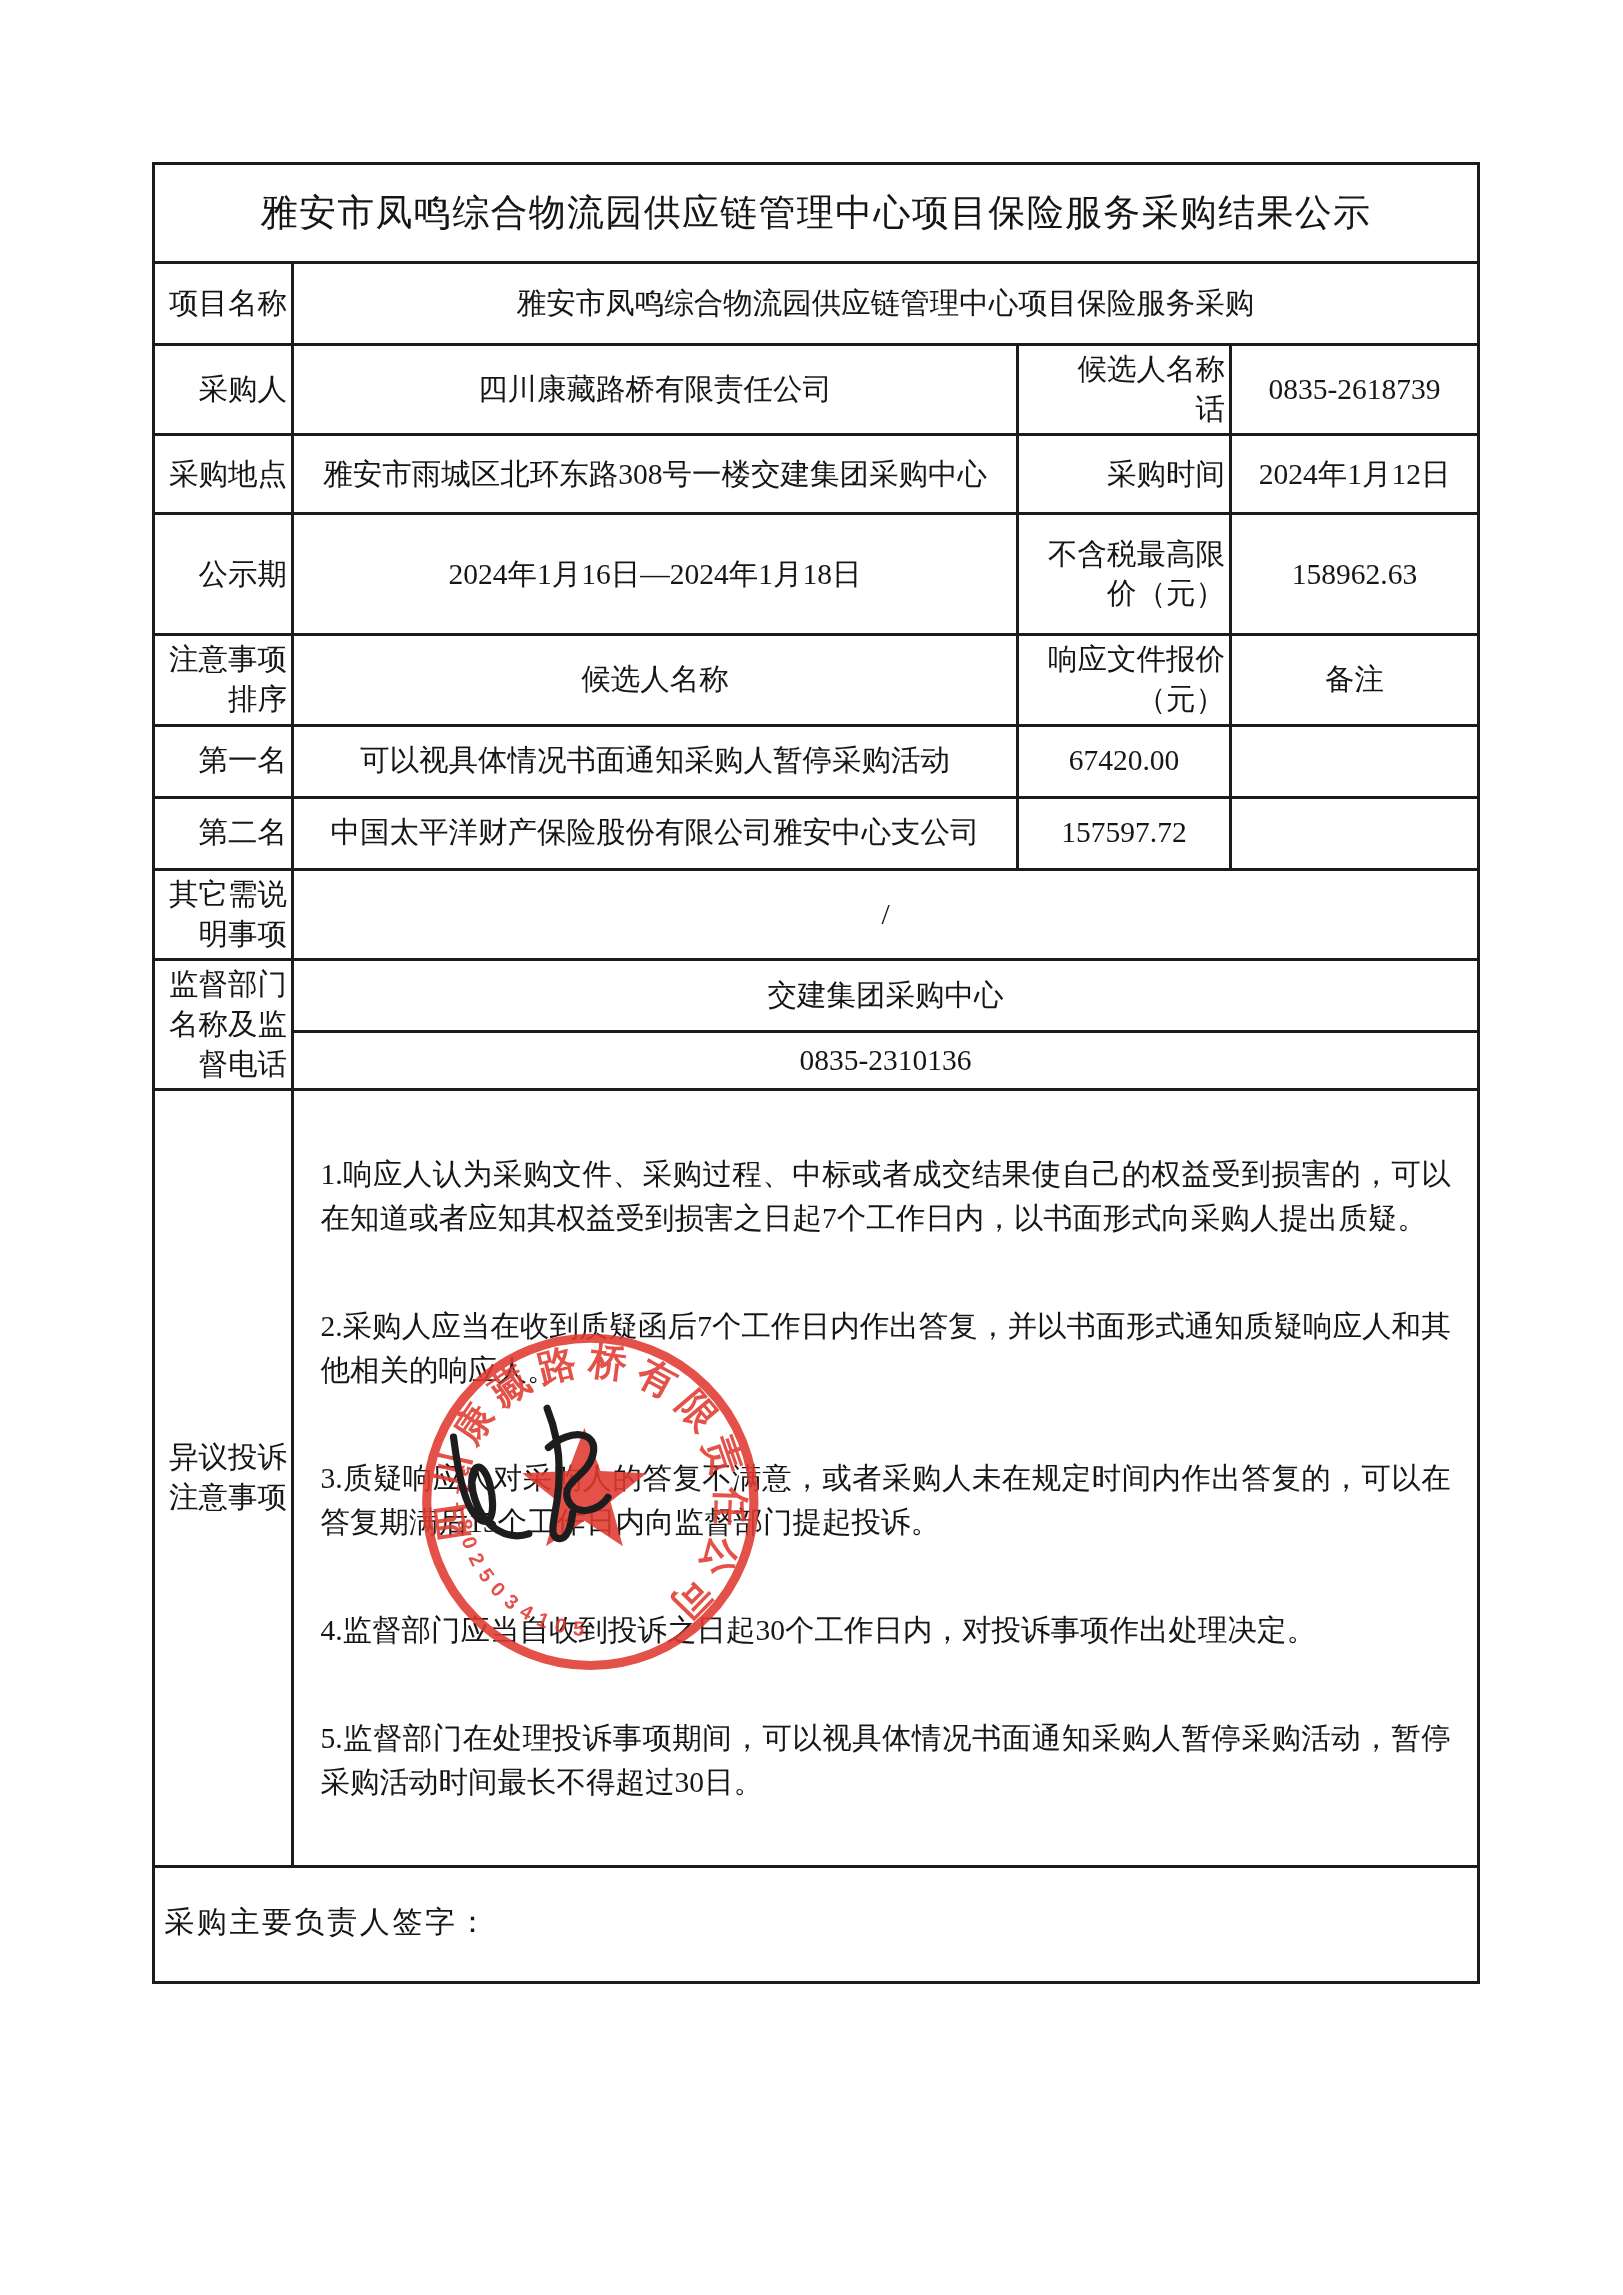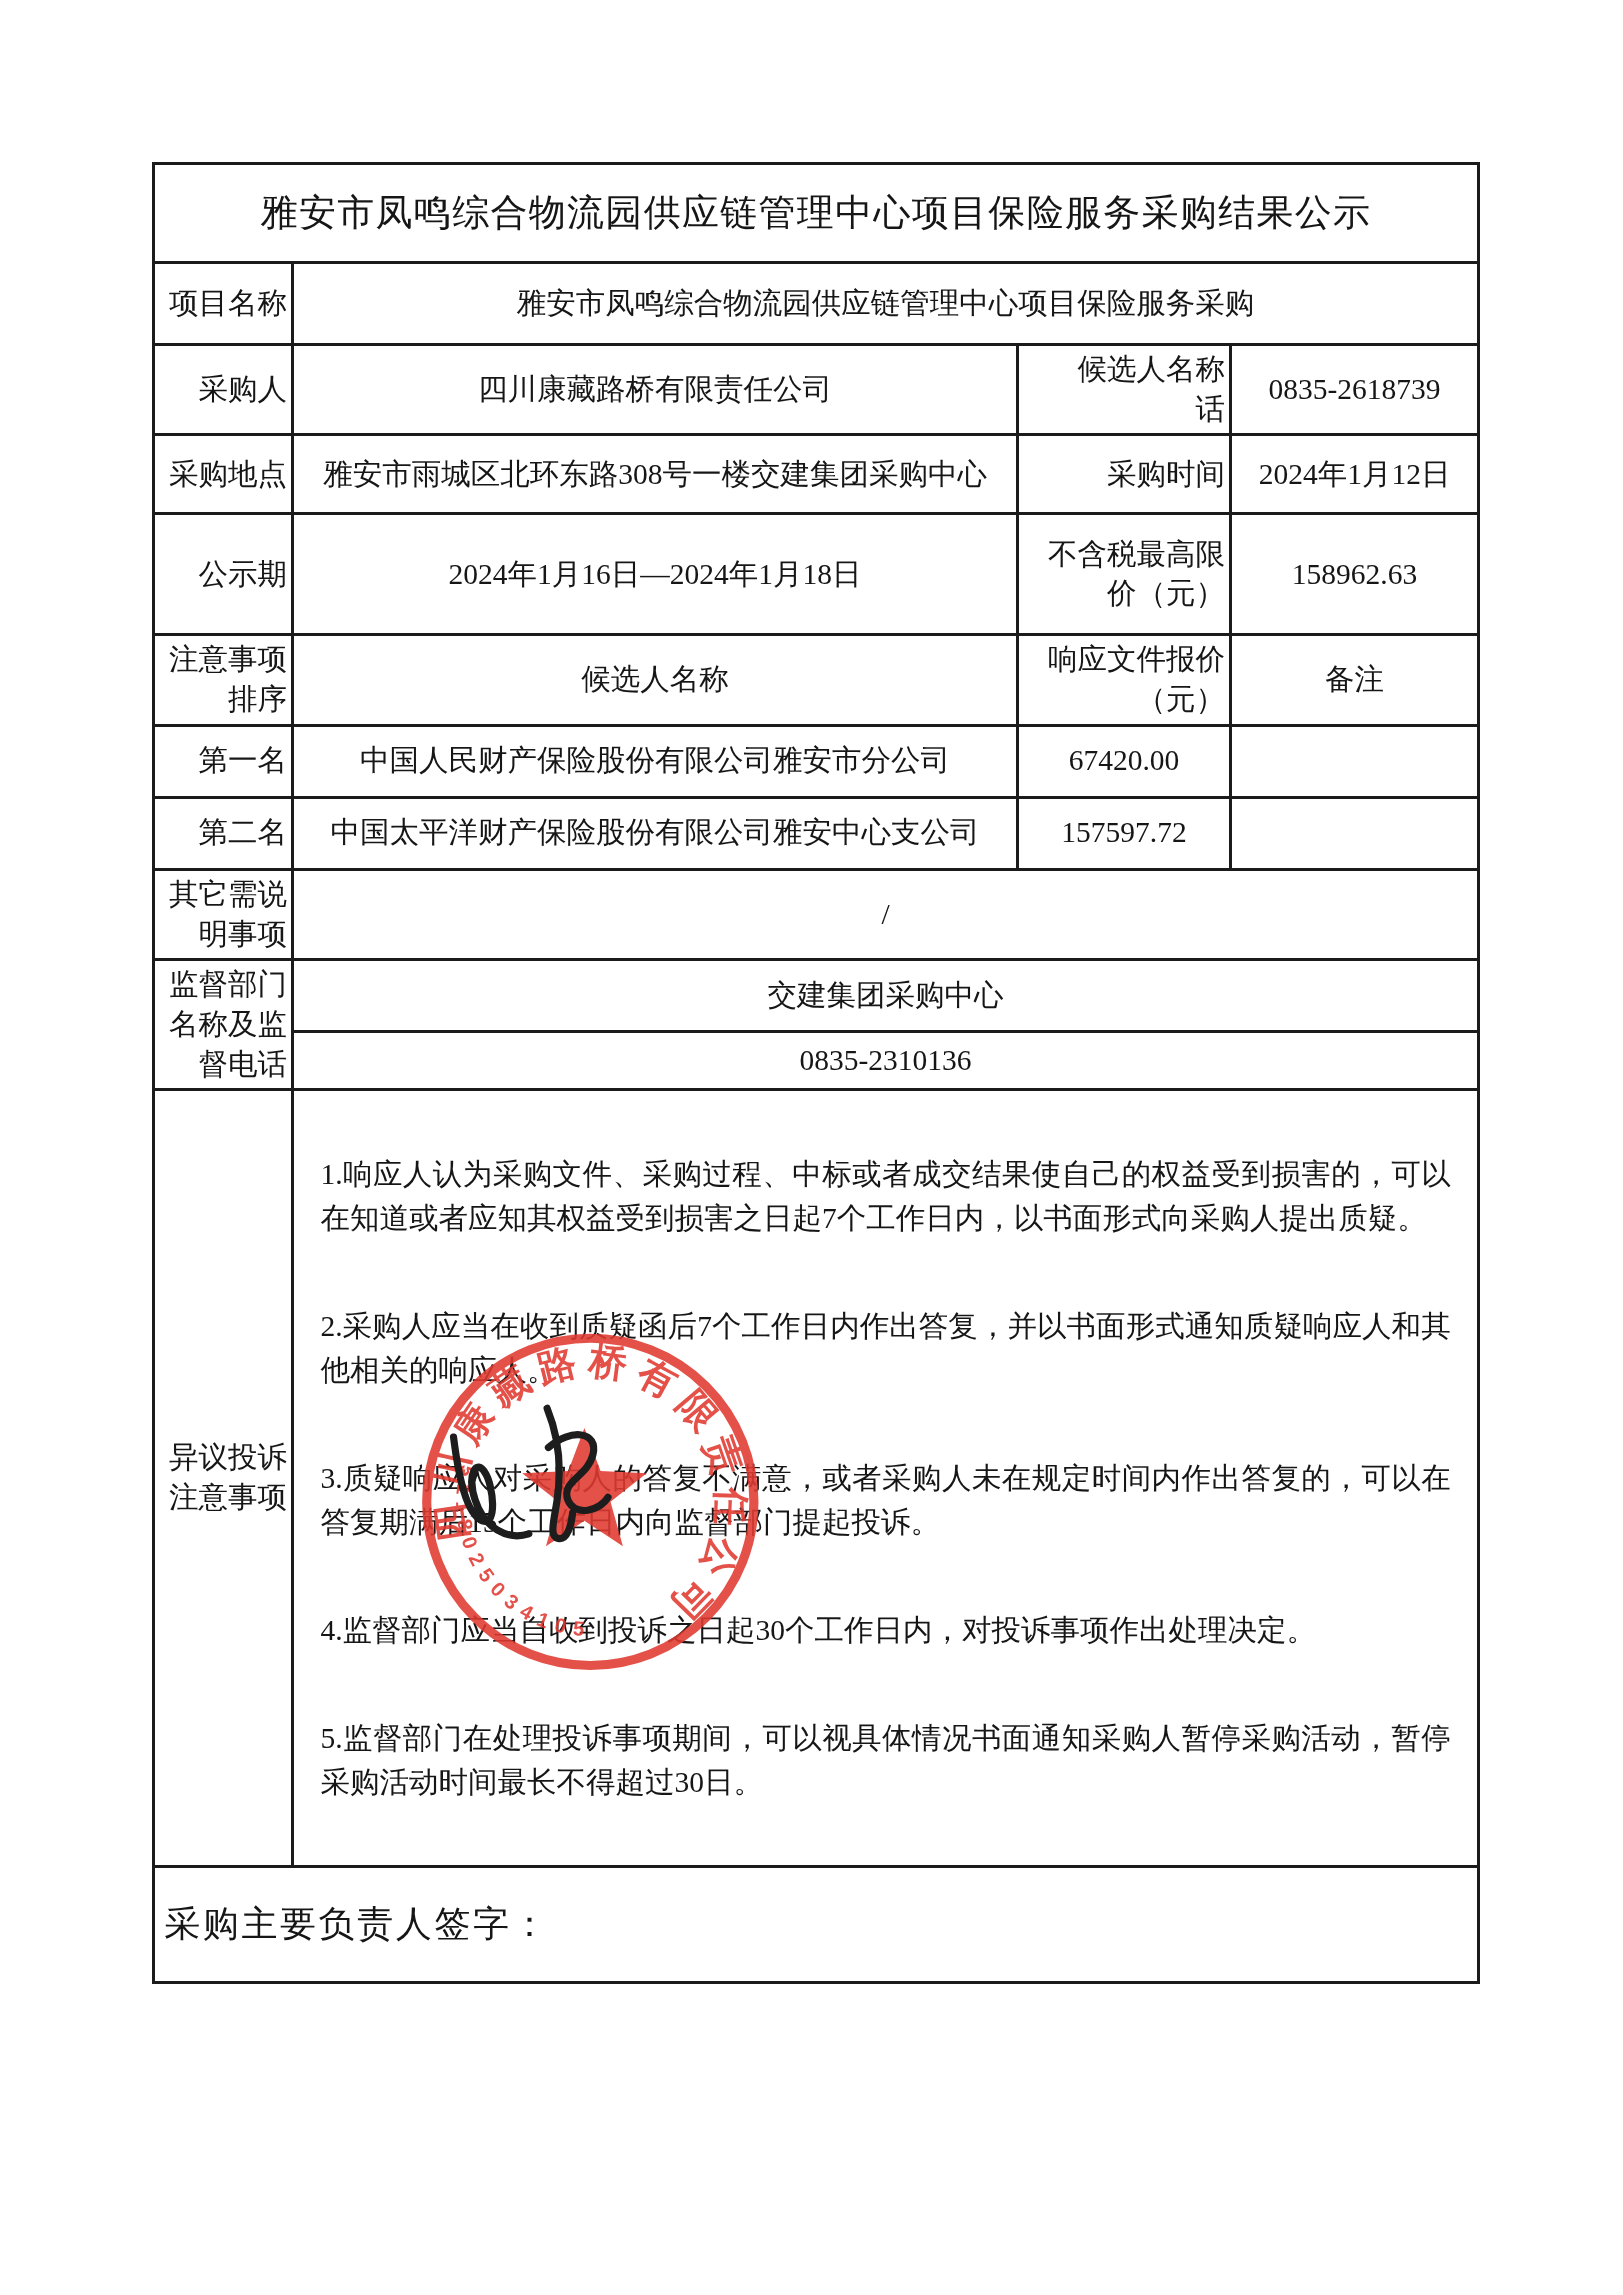--- a/index.html
+++ b/index.html
@@ -24,22 +24,23 @@
     font-family:"Liberation Sans","DejaVu Sans",sans-serif;
     font-weight:normal;font-size:37px;letter-spacing:1.3px;
   }
   td.label-cell{padding:3.9px 3.9px;text-align:right;}
   td.notes-cell{
     text-align:justify;vertical-align:middle;
     padding:9.2px 14.4px;
   }
   .notes-cell p{margin:12px;font-size:29.5px;line-height:44px;text-align:justify;}
   td.sign-cell{
-    text-align:left;font-size:36px;padding-left:9.2px;
+    text-align:left;font-size:30px;padding-left:9.2px;
     letter-spacing:2.6px;
+    font-family:Liberation Mono, monospace;
   }
   .overlay{
     position:absolute;left:0;top:0;width:1623px;height:2295px;
     pointer-events:none;
   }
   .stamp-group{opacity:0.88;}
   .seal-text{
     font-family:"Liberation Sans","DejaVu Sans",sans-serif;
     font-weight:bold;
   }
@@ -92,21 +93,21 @@
     <td class="label-cell">注意事项
 排序</td>
     <td>候选人名称</td>
     <td class="label-cell">响应文件报价
 （元）</td>
     <td>备注</td>
   </tr>
 
   <tr style="height:72px">
     <td class="label-cell">第一名</td>
-    <td>中国人民财产保险股份有限公司雅安市分公司</td>
+    <td>可以视具体情况书面通知采购人暂停采购活动</td>
     <td>67420.00</td>
     <td></td>
   </tr>
 
   <tr style="height:72px">
     <td class="label-cell">第二名</td>
     <td>中国太平洋财产保险股份有限公司雅安中心支公司</td>
     <td>157597.72</td>
     <td></td>
   </tr>

